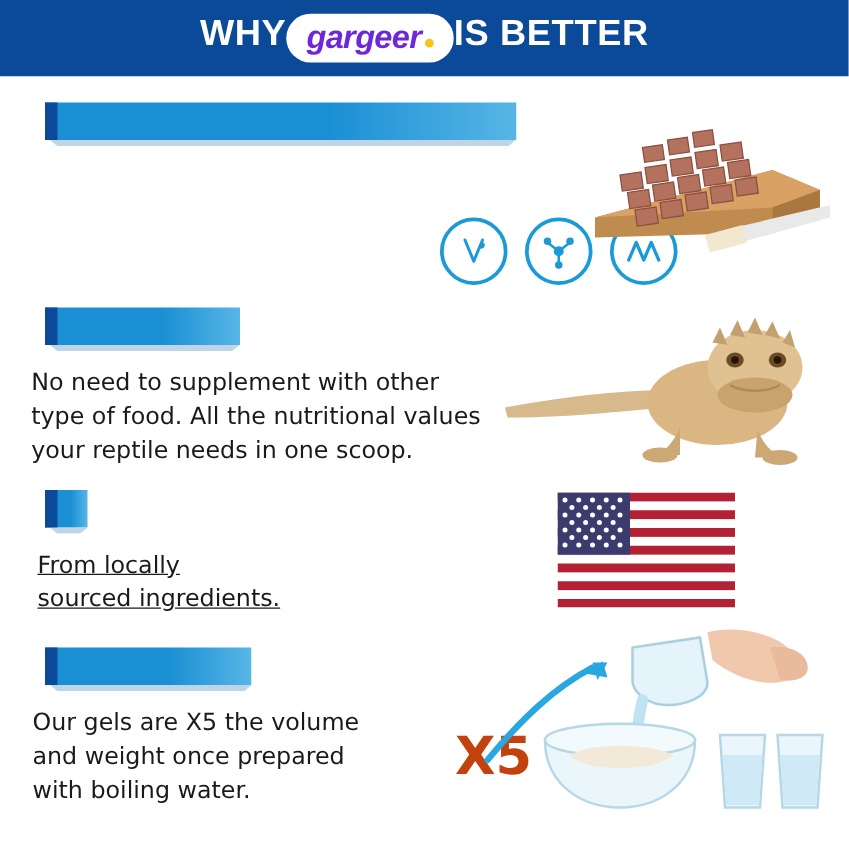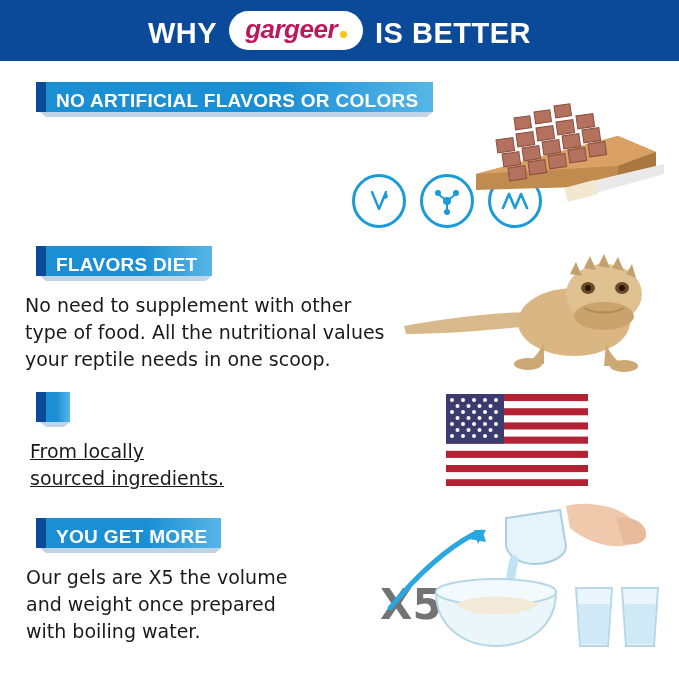--- a/index.html
+++ b/index.html
@@ -9,47 +9,48 @@
     font-family:"Liberation Sans", sans-serif;
     overflow:hidden;
     position:relative;
   }
   
   .header{
     position:absolute;left:0;top:0;width:679px;height:61px;
     background:#0b4a98;
     display:flex;align-items:center;justify-content:center;
   }
-  .header-inner{display:flex;align-items:flex-end;gap:12px;}
+  .header-inner{display:flex;align-items:flex-start;}
   .header-word{
     color:#ffffff;font-weight:bold;font-size:29px;letter-spacing:0.5px;
   }
   .logo-pill{
     background:#ffffff;border-radius:20px;
     padding:3px 16px 5px 16px;
     display:flex;align-items:baseline;
   }
   .logo-text{
-    color:#be185d;font-size:26px;font-weight:bold;font-style:italic;
+    color:#6d28d9;font-size:26px;font-weight:bold;font-style:italic;
     letter-spacing:-0.5px;
   }
   .logo-dot{
     width:7px;height:7px;border-radius:50%;background:#f5c518;
     display:inline-block;margin-left:3px;
   }
   
   .section{position:absolute;left:0;width:679px;}
   .band{
     position:relative;display:inline-block;height:30px;
     margin-left:36px;
   }
   .band-bar{
-    position:relative;height:30px;display:flex;align-items:flex-end;
+    position:relative;height:30px;display:flex;align-items:flex-start;
     background:linear-gradient(90deg,#1a8fd4 0%,#1a8fd4 60%,#57b6e6 100%);
     padding:0 14px 0 0;
+    flex-direction:column;
   }
   .band-cap{
     width:10px;height:30px;background:#0b4a98;display:inline-block;
     margin-right:10px;flex:0 0 auto;
   }
   .band-text{
     color:#ffffff;font-weight:bold;font-size:19px;letter-spacing:0.3px;
     white-space:nowrap;
   }
   .band-shadow{
@@ -71,22 +72,22 @@
     color:#1a9ad6;background:#ffffff;
   }
   
   .img-food{
     position:absolute;left:468px;top:78px;width:196px;height:146px;
   }
   .img-lizard{position:absolute;left:398px;top:230px;width:266px;height:152px;}
   .img-flag{position:absolute;left:446px;top:394px;width:142px;height:92px;}
   .img-mix{position:absolute;left:370px;top:500px;width:300px;height:150px;}
   .x5-label{
-    position:absolute;left:380px;top:580px;
-    font-size:42px;font-weight:bold;color:#737373;
+    position:absolute;left:364px;top:580px;
+    font-size:42px;font-weight:bold;color:#c2410c;
     font-family:"DejaVu Sans", sans-serif;
   }
 </style>
 </head>
 <body>
 
 <div class="header">
   <div class="header-inner">
     <span class="header-word">WHY</span>
     <span class="logo-pill">

